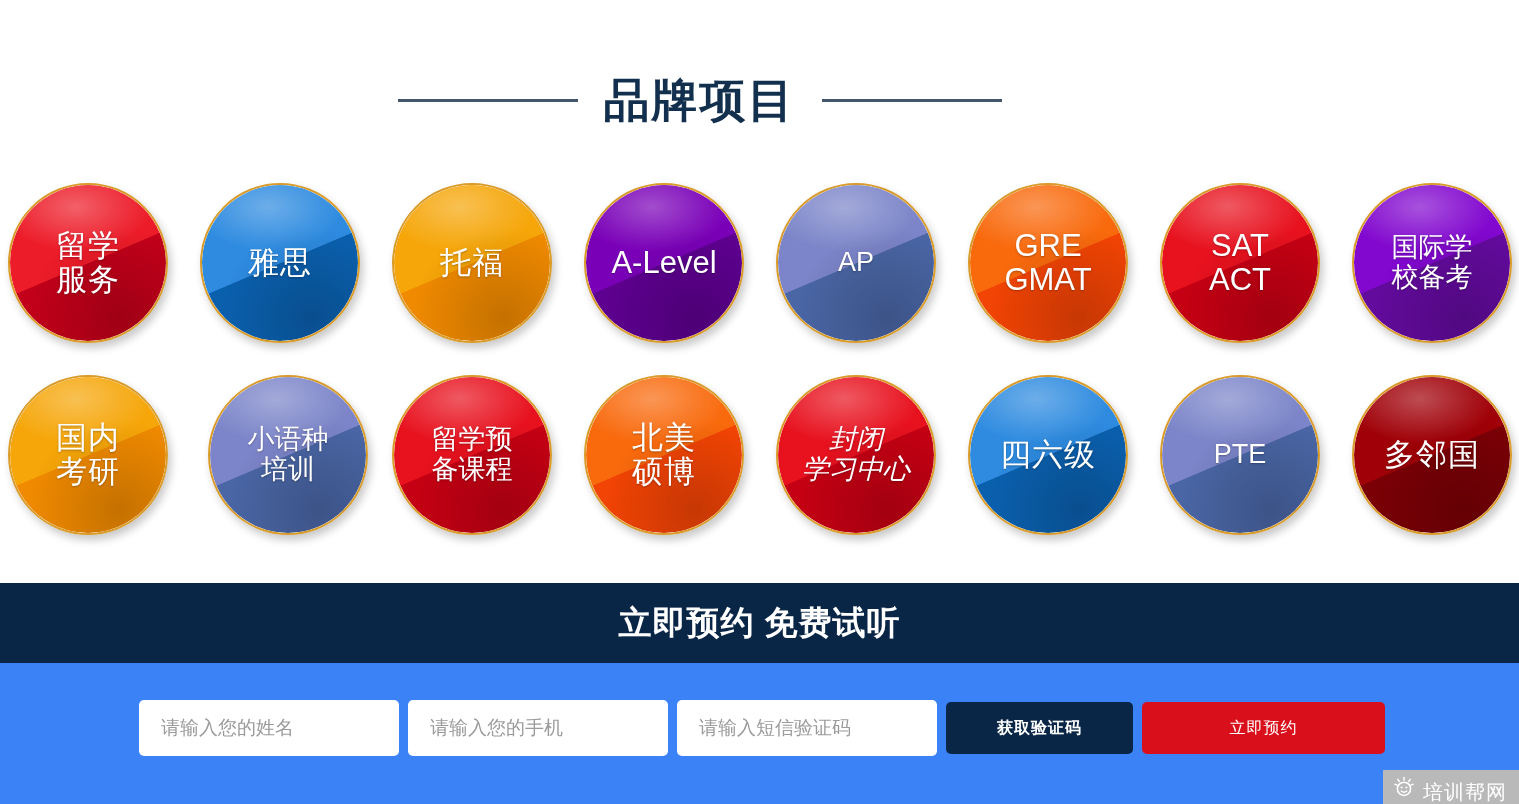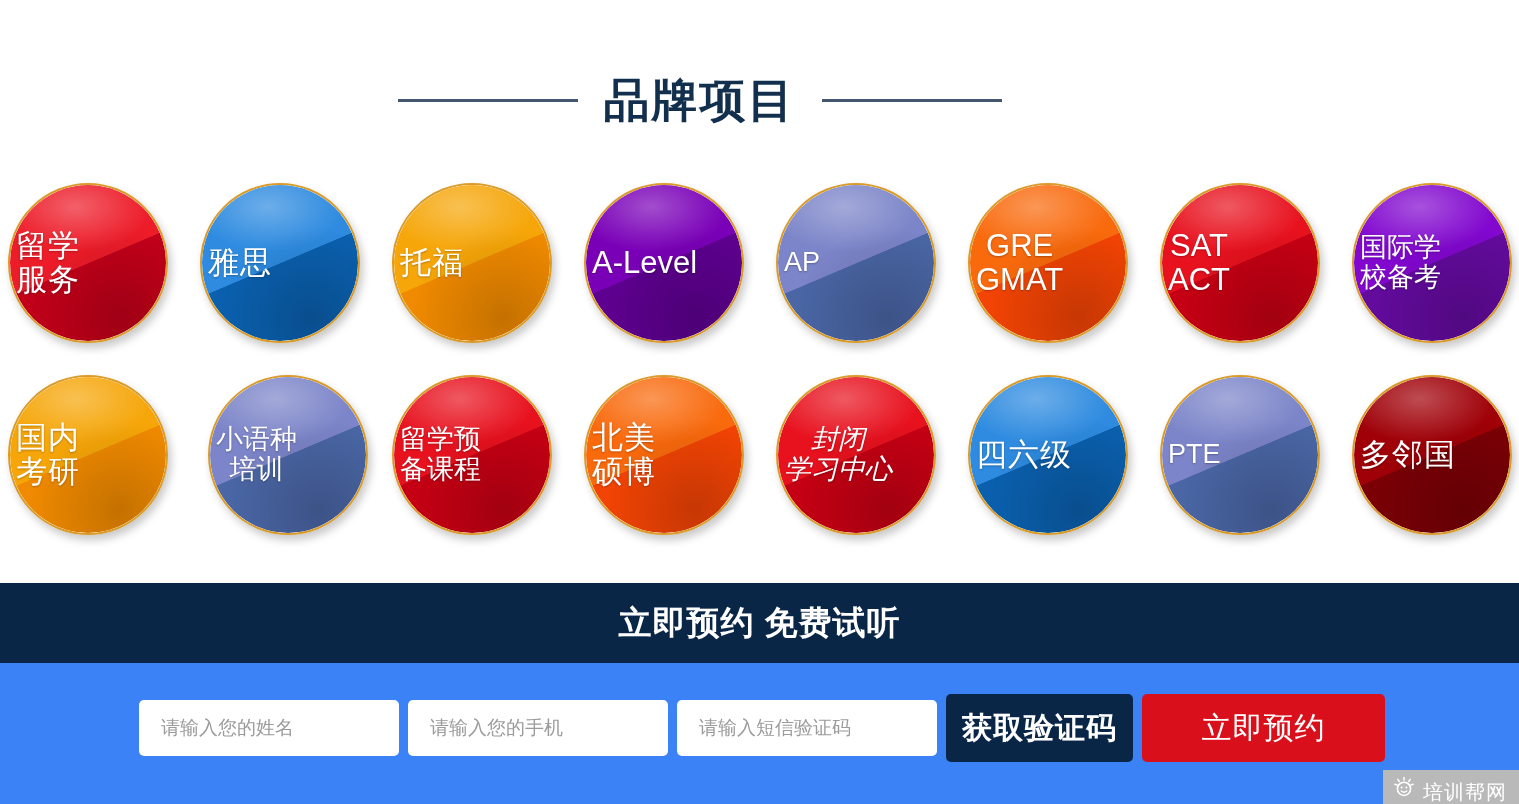--- a/index.html
+++ b/index.html
@@ -65,20 +65,21 @@
   .brand-circle {
     position: absolute;
     top: 0;
     width: 160px;
     height: 160px;
     border-radius: 50%;
     border: 2px solid #0f766e;
     overflow: hidden;
     display: flex;
     align-items: center;
+    justify-content: center;
     box-shadow: 3px 5px 9px rgba(0,0,0,0.22);
     cursor: pointer;
   }
   
   .brand-circle .face {
     position: absolute;
     inset: 0;
     border-radius: 50%;
   }
   .brand-circle .gloss {
@@ -154,25 +155,25 @@
     outline: none;
     font-size: 19px;
     color: #333333;
     padding: 0 22px;
     margin-right: 9px;
     font-family: "Liberation Sans", "DejaVu Sans", sans-serif;
   }
   .form-inner .field::placeholder { color: #9b9b9b; }
 
   .btn {
-    height: 68px;
+    height: 52px;
     border: none;
     border-radius: 5px;
     color: #ffffff;
-    font-size: 30px;
+    font-size: 16px;
     cursor: pointer;
     letter-spacing: 1px;
     font-family: "Liberation Sans", "DejaVu Sans", sans-serif;
   }
   .btn-code {
     width: 187px;
     background: #0a2647;
     font-weight: bold;
     margin-right: 9px;
   }

